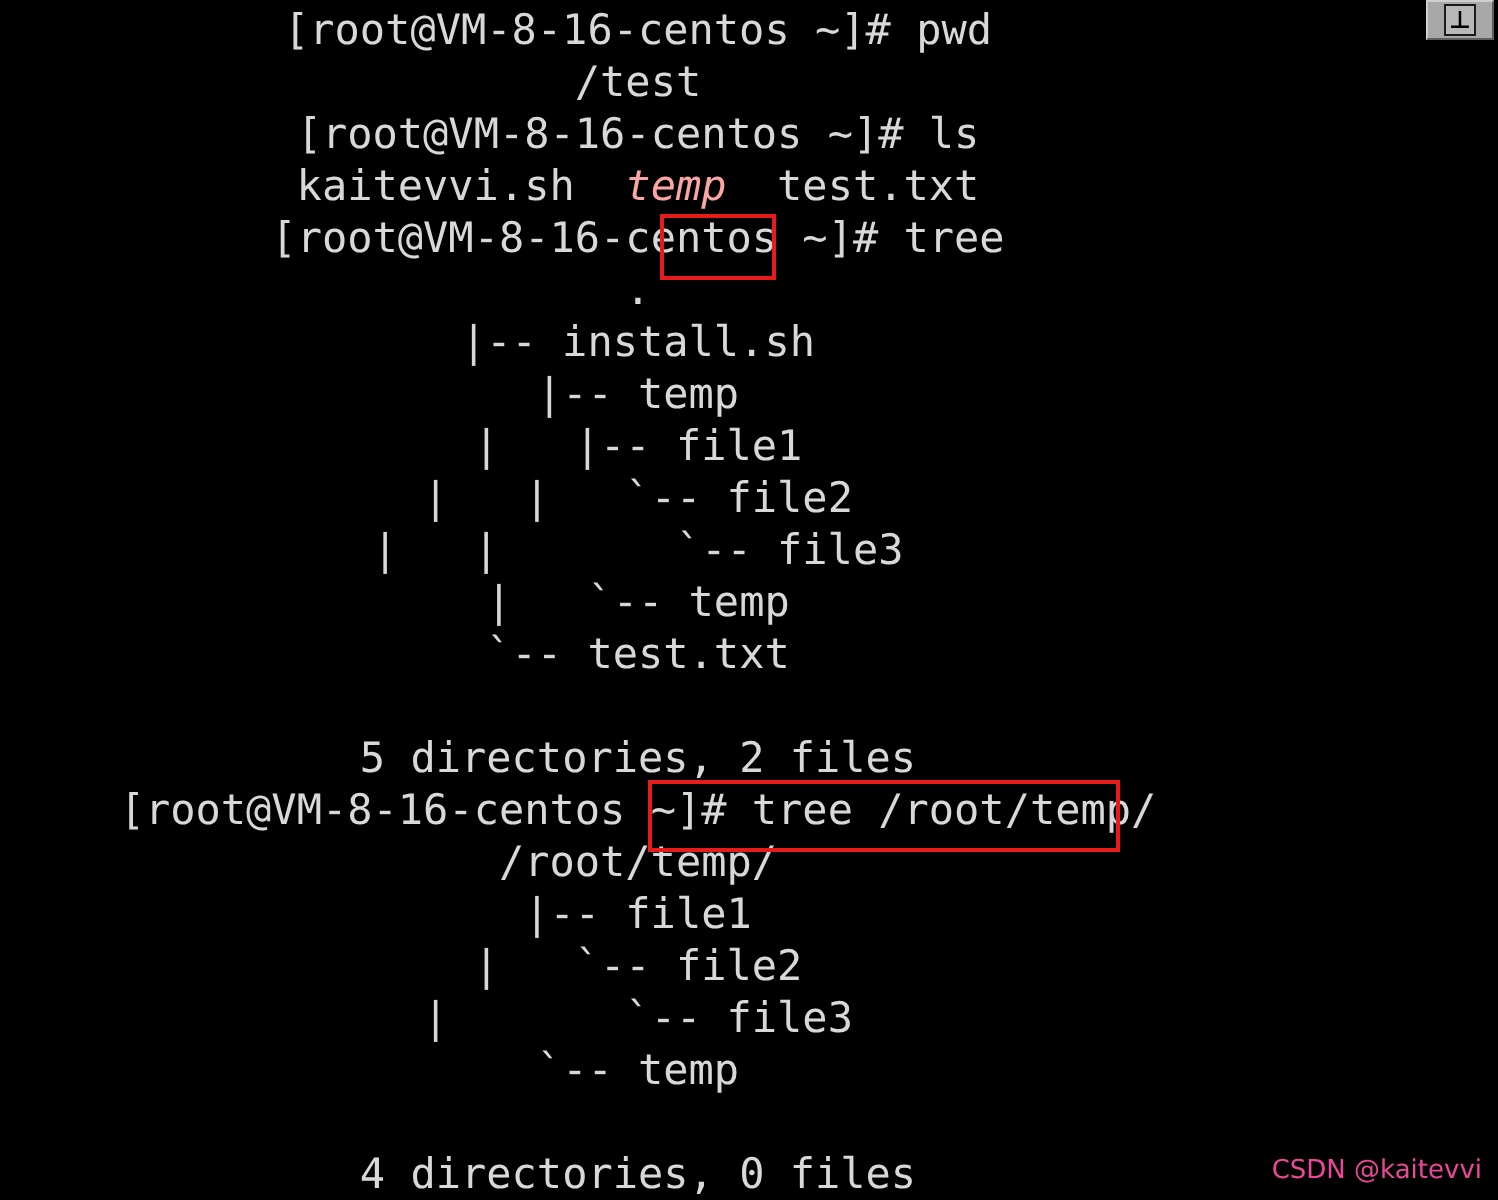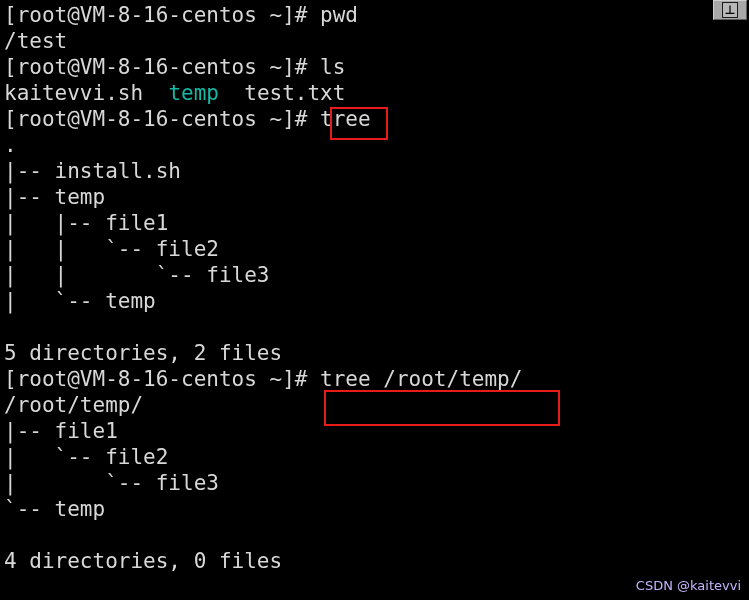--- a/index.html
+++ b/index.html
@@ -57,51 +57,52 @@
   }
 
   
   #console {
     position: absolute;
     top: 0px;
     left: 0px;
     width: 650px;
     padding: 2px 16px 0 4px;
     box-sizing: border-box;
+    text-align: center;
   }
   .line {
     display: block;
     white-space: pre;
     font-family: "DejaVu Sans Mono", "Liberation Mono", monospace;
     font-size: 21px;
     line-height: 26px;
     height: 26px;
     color: #d8d8d8;
     letter-spacing: 0px;
   }
   .line.blank { color: transparent; }
   .seg-default { color: #d8d8d8; }
-  .seg-dir     { color: #14b8a6; }
+  .seg-dir     { color: #fca5a5; font-style: italic; }
 
   
   .annot-box {
     position: absolute;
     border: 2px solid #e81b1b;
     box-sizing: border-box;
     pointer-events: none;
   }
   #annot-tree-1 { left: 330px; top: 107px; width: 58px; height: 33px; }
   #annot-tree-2 { left: 324px; top: 390px; width: 236px; height: 36px; }
 
   
   .watermark {
     position: absolute;
     right: 8px;
     bottom: 6px;
-    color: #c4b5fd;
+    color: #ec4899;
     font-family: "DejaVu Sans", "Liberation Sans", sans-serif;
     font-size: 13px;
     line-height: 16px;
     white-space: pre;
   }
 </style>
 </head>
 <body>
 
 <div id="terminal">
@@ -112,20 +113,21 @@
       <span class="line"><span class="seg-default">[root@VM-8-16-centos ~]# </span><span class="seg-default">ls</span></span>
       <span class="line"><span class="seg-default">kaitevvi.sh  </span><span class="seg-dir">temp</span><span class="seg-default">  test.txt</span></span>
       <span class="line"><span class="seg-default">[root@VM-8-16-centos ~]# </span><span class="seg-default">tree</span></span>
       <span class="line"><span class="seg-default">.</span></span>
       <span class="line"><span class="seg-default">|-- install.sh</span></span>
       <span class="line"><span class="seg-default">|-- temp</span></span>
       <span class="line"><span class="seg-default">|   |-- file1</span></span>
       <span class="line"><span class="seg-default">|   |   `-- file2</span></span>
       <span class="line"><span class="seg-default">|   |       `-- file3</span></span>
       <span class="line"><span class="seg-default">|   `-- temp</span></span>
+      <span class="line"><span class="seg-default">`-- test.txt</span></span>
       <span class="line blank"><span class="seg-default"> </span></span>
       <span class="line"><span class="seg-default">5 directories, 2 files</span></span>
       <span class="line"><span class="seg-default">[root@VM-8-16-centos ~]# </span><span class="seg-default">tree /root/temp/</span></span>
       <span class="line"><span class="seg-default">/root/temp/</span></span>
       <span class="line"><span class="seg-default">|-- file1</span></span>
       <span class="line"><span class="seg-default">|   `-- file2</span></span>
       <span class="line"><span class="seg-default">|       `-- file3</span></span>
       <span class="line"><span class="seg-default">`-- temp</span></span>
       <span class="line blank"><span class="seg-default"> </span></span>
       <span class="line"><span class="seg-default">4 directories, 0 files</span></span>

